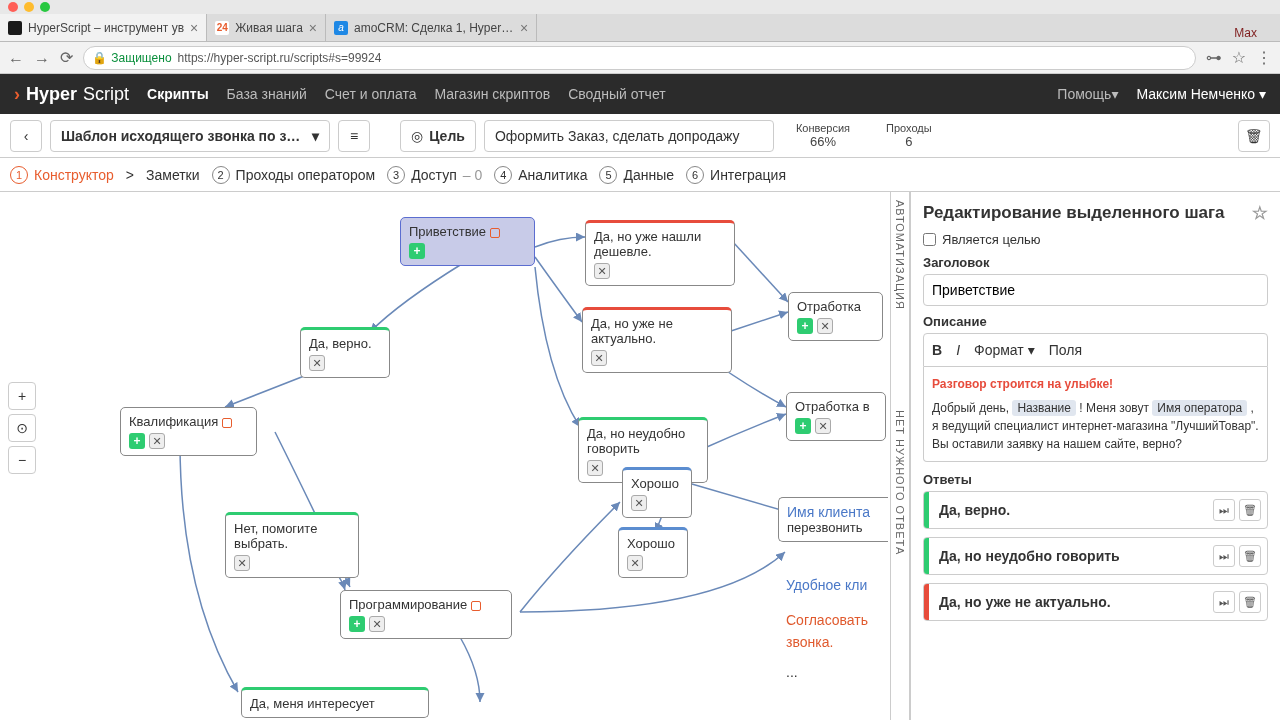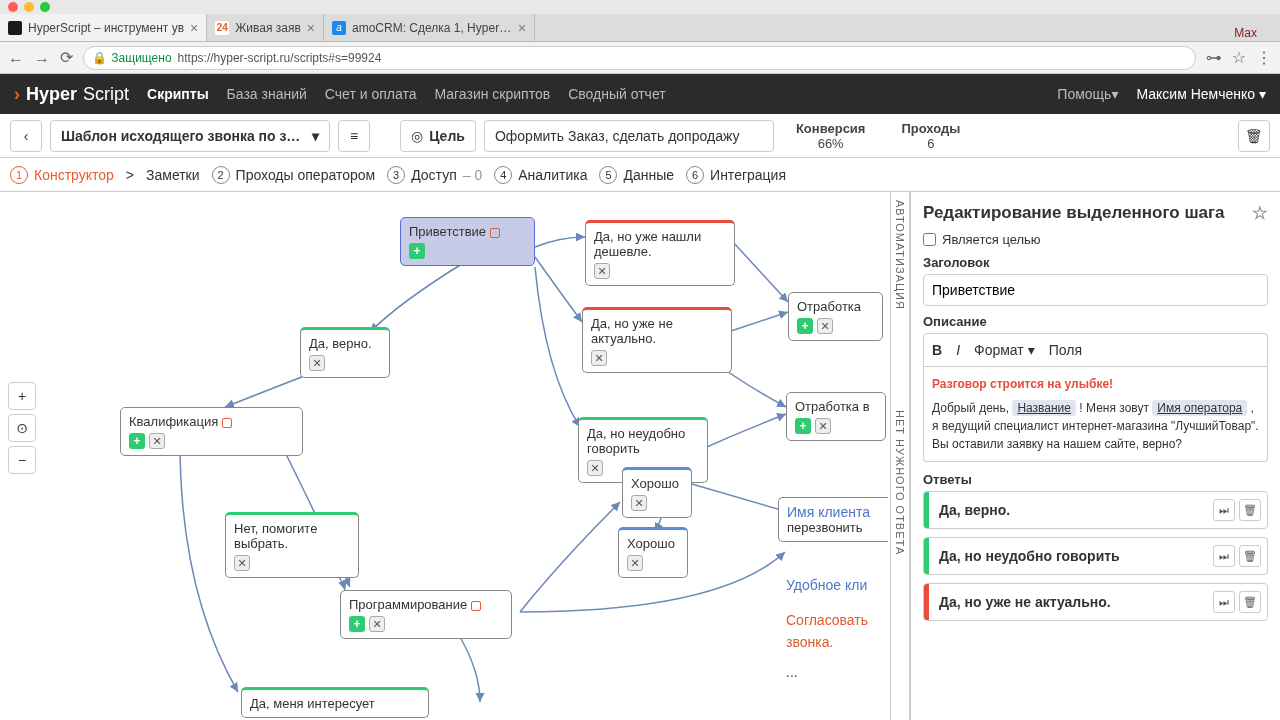--- a/index.html
+++ b/index.html
@@ -23,21 +23,21 @@
 .logo { display:flex; align-items:center; gap:6px; font-size:18px; color:#fff;}
 .logo b{font-weight:700}
 .chev{color:#e85d2e;font-size:18px;font-weight:bold;}
 .nav-item { color:#bbb; cursor:pointer;}
 .nav-item.active { color:#fff; font-weight:bold;}
 .right-nav { margin-left:auto; display:flex; gap:18px; align-items:center;}
 .toolbar { height:44px; border-bottom:1px solid #ccc; display:flex; align-items:center; padding:0 10px; gap:8px;}
 .btn { height:32px; border:1px solid #ccc; border-radius:4px; background:#fff; display:flex; align-items:center; padding:0 10px; gap:6px; font-size:14px; color:#333;}
 .btn.icon-only{width:32px;justify-content:center;padding:0;}
 .stat { display:flex; flex-direction:column; align-items:center; padding:0 14px;}
-.stat-label{font-size:13px;color:#444;font-weight:bold;text-align:right;}
+.stat-label{font-size:11px;color:#444;font-weight:normal;text-align:right;}
 .stat-val{font-size:13px;color:#444;}
 .subtoolbar { height:34px; border-bottom:1px solid #ccc; display:flex; align-items:center; padding:0 10px; gap:12px; font-size:14px;}
 .crumb { display:flex; align-items:center; gap:6px; color:#333;}
 .crumb.active{color:#e85d2e;}
 .crumb-num { width:18px;height:18px;border:1px solid #888;border-radius:50%;display:flex;align-items:center;justify-content:center;font-size:11px;}
 .crumb.active .crumb-num{border-color:#e85d2e;}
 .workspace { position:relative; height:528px; display:flex;}
 .canvas { position:relative; flex:1; overflow:hidden;}
 svg.connectors{position:absolute;inset:0;width:100%;height:100%;pointer-events:none;}
 .node { position:absolute; border:1px solid #888; border-radius:5px; background:#fff; padding:6px 8px 6px 8px; font-size:13px;}
@@ -55,21 +55,21 @@
 .vbar span{writing-mode:vertical-rl;font-size:11px;color:#666;letter-spacing:1px;}
 .panel { width:370px; border-left:1px solid #ccc; padding:10px 12px; overflow-y:auto;}
 .panel h2{font-size:17px;font-weight:bold;display:flex;align-items:center;gap:8px;margin-bottom:8px;}
 .star{color:#999;font-size:18px;margin-left:auto;}
 .field-row{display:flex;align-items:center;gap:6px;margin-bottom:8px;}
 .label{font-size:13px;font-weight:bold;margin-bottom:4px;}
 .input{width:100%;height:32px;border:1px solid #ccc;border-radius:4px;padding:0 8px;font-size:14px;}
 .ed-toolbar{height:34px;border:1px solid #ccc;border-radius:4px 4px 0 0;display:flex;align-items:center;padding:0 8px;gap:14px;font-size:14px;}
 .ed-body{border:1px solid #ccc;border-top:0;border-radius:0 0 4px 4px;padding:8px;font-size:12px;line-height:1.5;}
 .ed-hint{color:#e74c3c;font-weight:bold;margin-bottom:6px;}
-.chip{background:#e0e6ef;border-radius:3px;padding:1px 5px;text-decoration:underline;}
+.chip{background:#e0e6ef;border-radius:3px;padding:1px 5px;}
 .answers{margin-top:10px;}
 .answer{border:1px solid #ccc;border-radius:4px;margin-bottom:8px;display:flex;align-items:center;height:38px;overflow:hidden;}
 .answer-bar{width:5px;height:100%;flex:0 0 auto;}
 .answer-text{flex:1;padding:0 10px;font-size:14px;font-weight:bold;}
 .answer-acts{display:flex;gap:4px;padding-right:6px;}
 .answer-acts span{width:22px;height:22px;border:1px solid #ccc;border-radius:3px;display:flex;align-items:center;justify-content:center;font-size:11px;color:#555;}
 .partial{position:absolute;font-size:14px;color:#333;}
 .partial.link{color:#4a78c7;}
 .partial.red{color:#e05a2e;}
 </style>
@@ -83,21 +83,21 @@
 </div>
 
 <div class="tabs-bar">
   <div class="tab active">
     <span class="tab-favicon" style="background:#1a1a1a"></span>
     <span class="tab-title">HyperScript – инструмент ув</span>
     <span class="tab-close">×</span>
   </div>
   <div class="tab">
     <span class="tab-favicon" style="background:#fff;color:#e85d2e;text-align:center;font-size:10px;line-height:14px;font-weight:bold">24</span>
-    <span class="tab-title">Живая заяв</span>
+    <span class="tab-title">Живая шага</span>
     <span class="tab-close">×</span>
   </div>
   <div class="tab">
     <span class="tab-favicon" style="background:#1e88e5;color:#fff;text-align:center;font-size:10px;line-height:14px;font-style:italic">a</span>
     <span class="tab-title">amoCRM: Сделка 1, HyperScr</span>
     <span class="tab-close">×</span>
   </div>
   <span class="user-label">Max</span>
 </div>
 
@@ -217,21 +217,21 @@
       <div class="node-ico">
           <span class="ico-add">+</span>
         </div>
     </div>
     <div class="node node-top" style="left:300px;top:135px;width:90px">
       <span>Да, верно.</span>
       <div class="node-ico">
           <span class="ico-del">✕</span>
         </div>
     </div>
-    <div class="node" style="left:120px;top:215px;width:183px">
+    <div class="node" style="left:120px;top:215px;width:137px">
       <span>Квалификация</span><span class="anchor"></span>
       <div class="node-ico">
           <span class="ico-add">+</span>
           <span class="ico-del">✕</span>
         </div>
     </div>
     <div class="node node-top" style="left:225px;top:320px;width:134px">
       <span>Нет, помогите выбрать.</span>
       <div class="node-ico">
           <span class="ico-del">✕</span>

